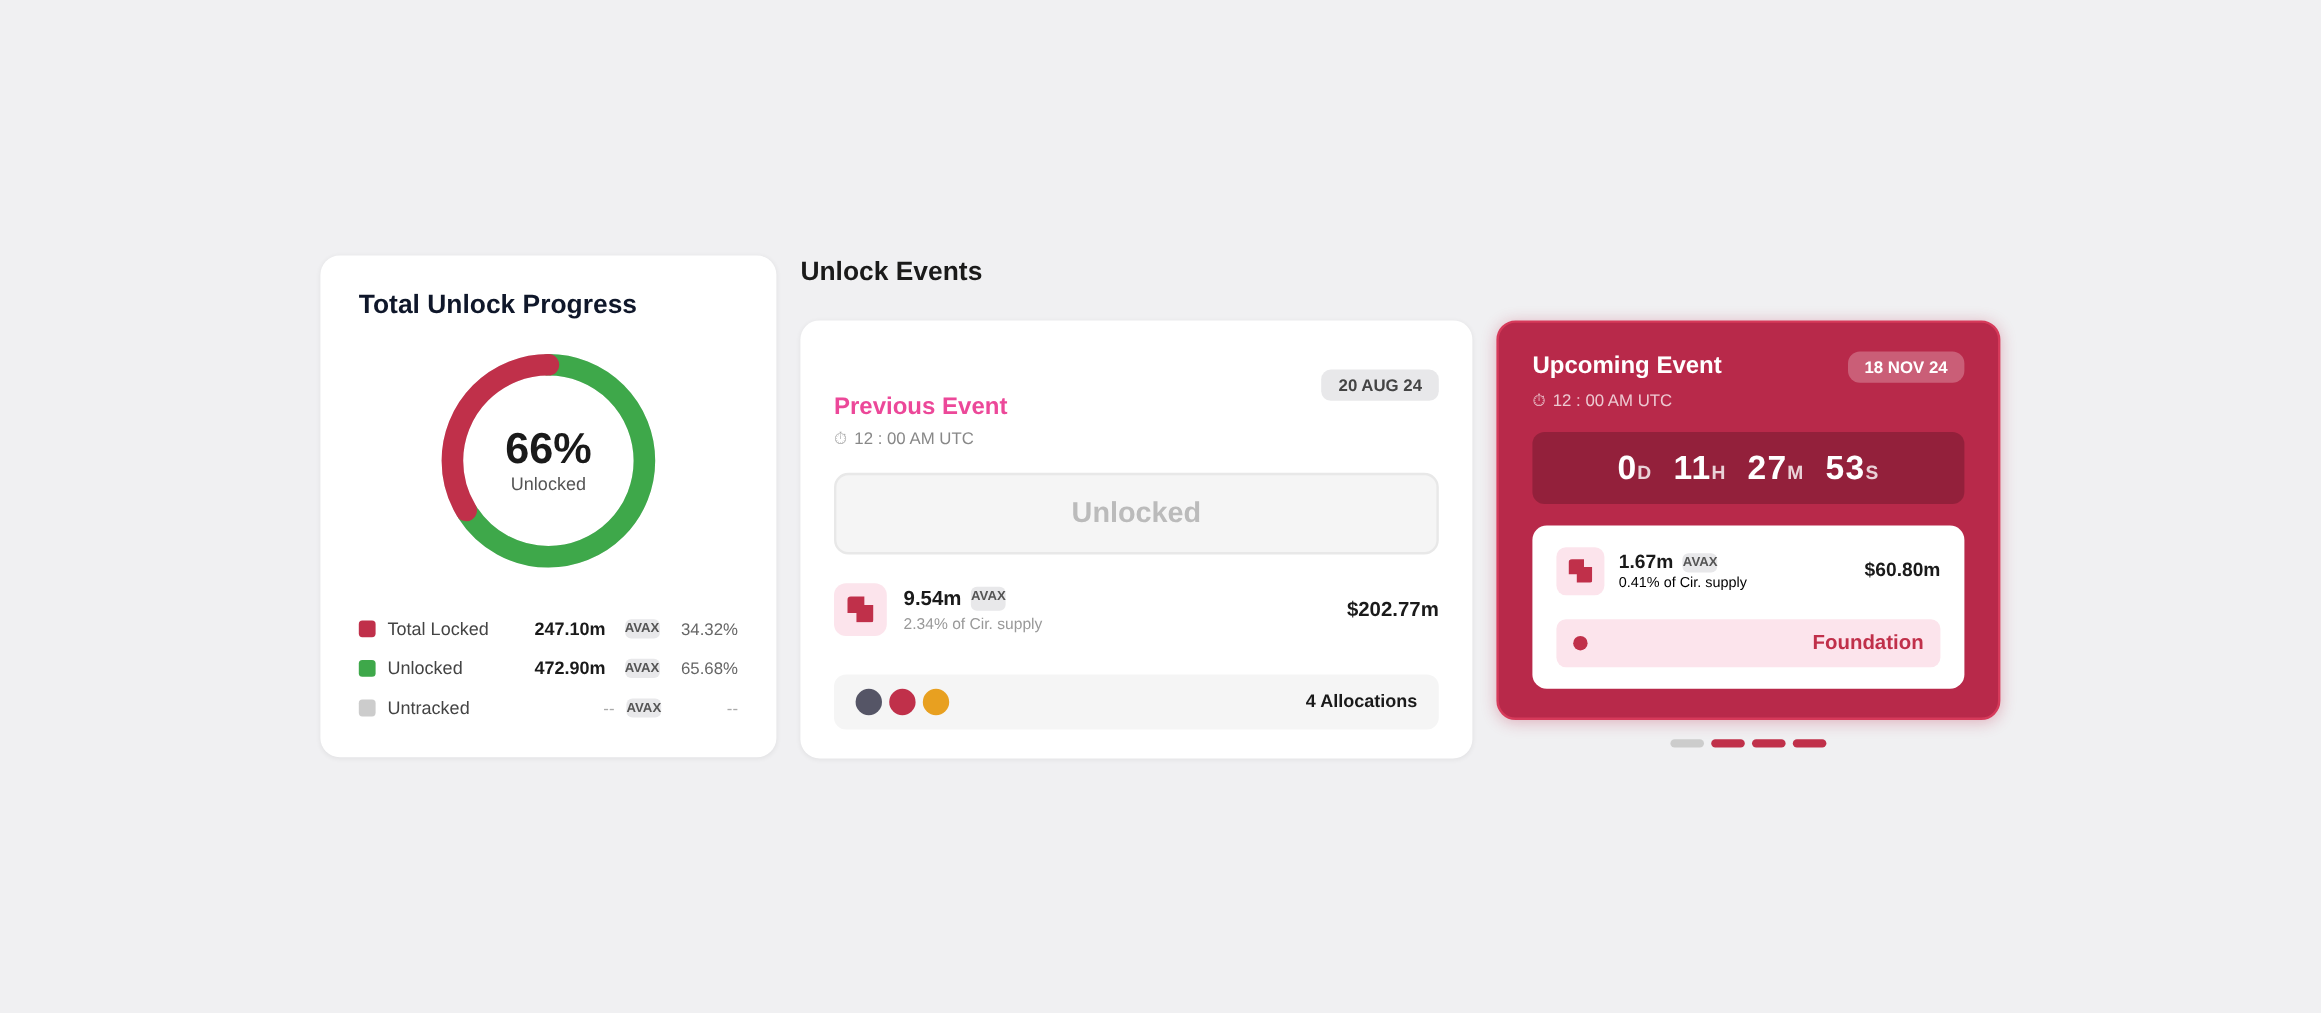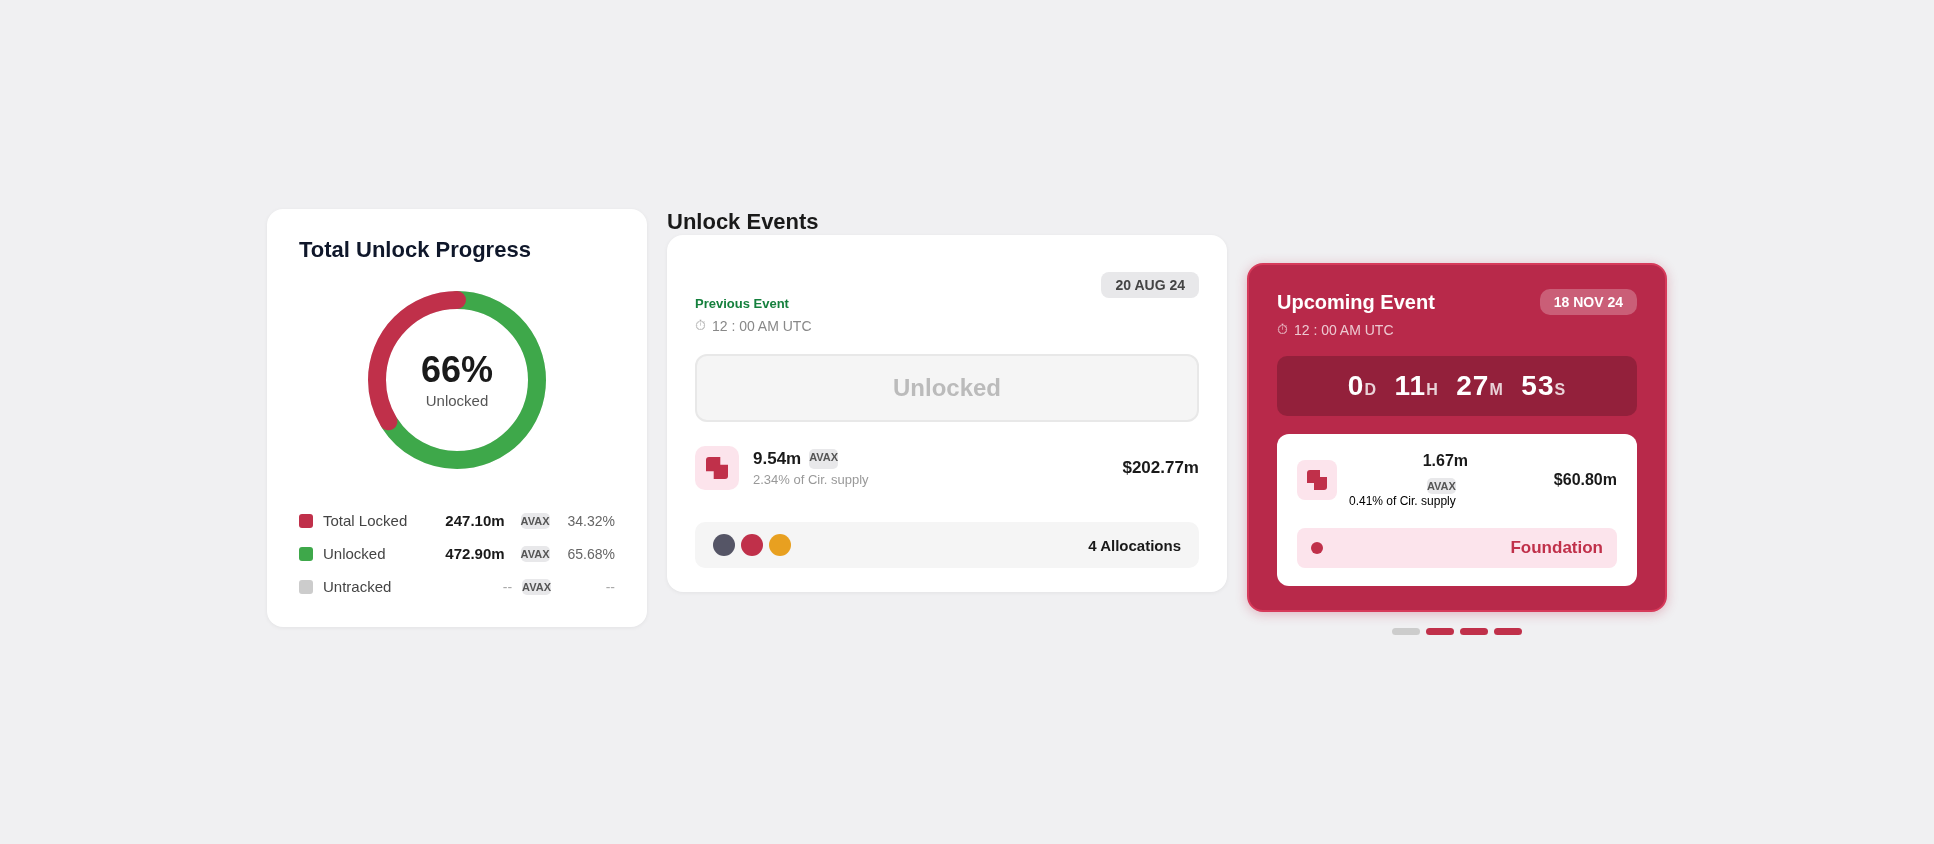--- a/index.html
+++ b/index.html
@@ -125,38 +125,38 @@
 
     
     .middle-panel {
       flex: 1;
       min-width: 420px;
     }
     .section-title {
       font-size: 22px;
       font-weight: 700;
       color: #1a1a1a;
-      margin-bottom: 0;
+      margin-bottom: 28px;
     }
     .event-card {
       background: #ffffff;
       border-radius: 16px;
       padding: 24px 28px;
       box-shadow: 0 1px 4px rgba(0,0,0,0.06);
     }
     .event-header {
       display: flex;
       justify-content: space-between;
       align-items: center;
       margin-bottom: 6px;
     }
     .event-title {
-      font-size: 13px;
+      font-size: 20px;
       font-weight: 700;
-      color: #15803d;
+      color: #ec4899;
       margin-top: 37px;
     }
     .event-date-badge {
       background: #e8e8ea;
       color: #444;
       font-size: 14px;
       font-weight: 600;
       padding: 5px 14px;
       border-radius: 8px;
     }
@@ -352,21 +352,20 @@
       border-radius: 3px;
       clip-path: polygon(0 0, 65% 0, 65% 35%, 100% 35%, 100% 100%, 35% 100%, 35% 65%, 0 65%);
     }
     .inner-token-info {
       flex: 1;
     }
     .inner-token-amount-row {
       display: flex;
       align-items: center;
       gap: 8px;
-      flex-direction: column;
     }
     .inner-token-amount {
       font-size: 16px;
       font-weight: 600;
       color: #1a1a1a;
     }
     .inner-token-supply {
       font-size: 12px;
       color: #000000;
     }

